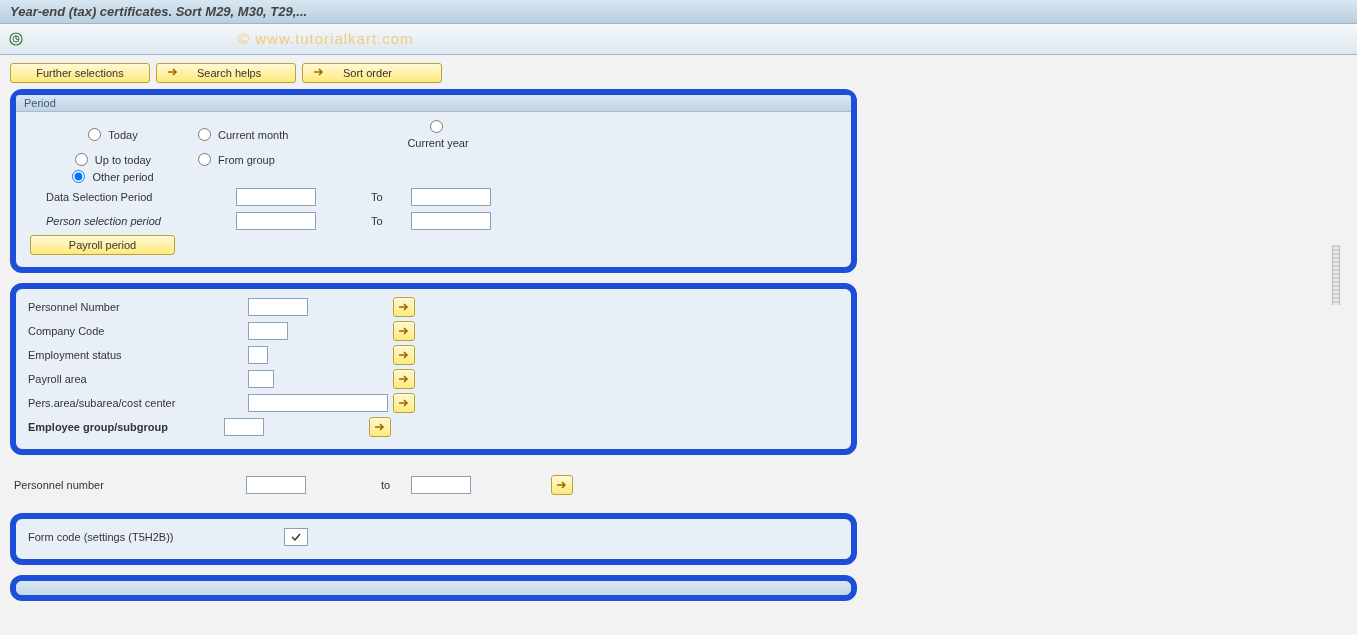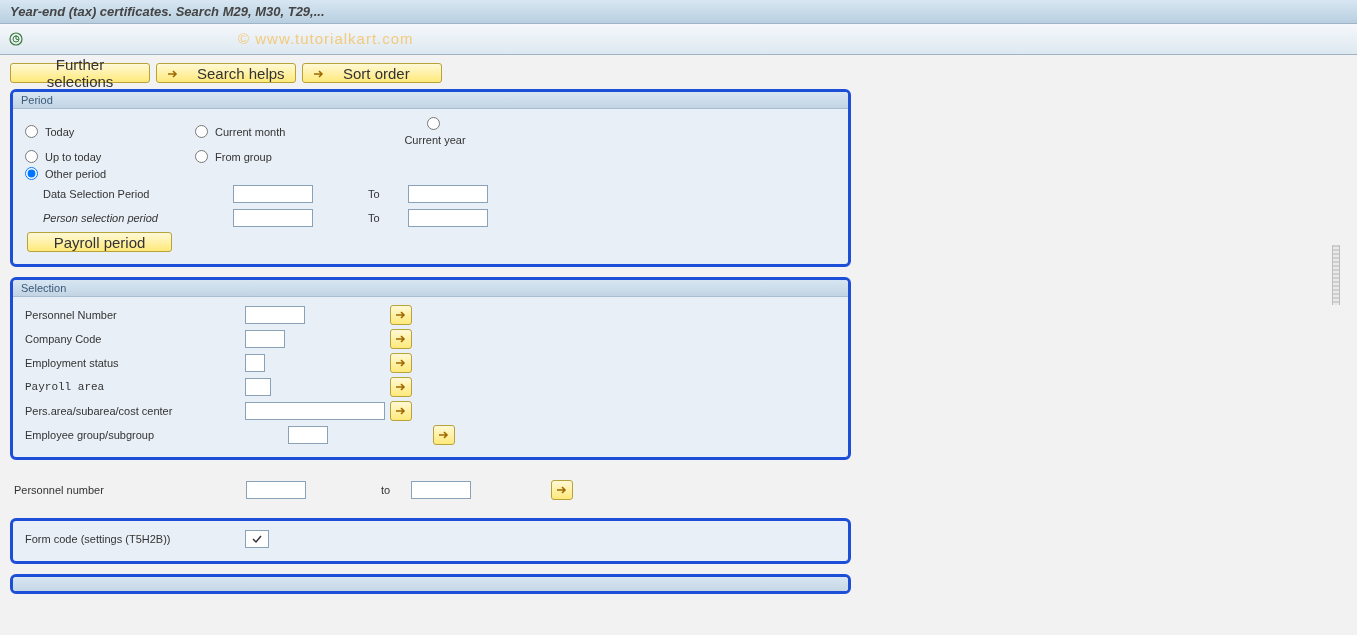--- a/index.html
+++ b/index.html
@@ -78,38 +78,38 @@
   .button-row {
     display: flex;
     gap: 6px;
     margin-bottom: 6px;
   }
   .sap-button {
     background: linear-gradient(to bottom, #fff9d6 0%, #ffe97a 100%);
     border: 1px solid #b8a23a;
     border-radius: 3px;
     padding: 2px 10px;
-    font-size: 15px;
+    font-size: 11px;
     color: #333;
     cursor: pointer;
     display: inline-flex;
     align-items: center;
     height: 20px;
     box-sizing: border-box;
   }
   .sap-button.wide {
     width: 140px;
     justify-content: center;
   }
   .sap-button .arrow-r {
     margin-right: 18px;
   }
   .group-box {
-    border: 3px solid #1d4ed8;
-    border-radius: 6px;
+    border: 6px solid #1d4ed8;
+    border-radius: 12px;
     background: #e8eff6;
     margin-bottom: 10px;
     width: 835px;
   }
   .group-header {
     background: linear-gradient(to bottom, #d8e6f2 0%, #c2d4e4 100%);
     border-bottom: 1px solid #a7bed1;
     padding: 2px 8px;
     font-size: 11px;
     color: #3a5a78;
@@ -120,21 +120,21 @@
   }
   .radio-row {
     display: flex;
     margin-bottom: 4px;
   }
   .radio-item {
     display: flex;
     align-items: center;
     gap: 4px;
   }
-  .radio-item.c1 { width: 170px; }
+  .radio-item.c1 { width: 170px; justify-content: center; }
   .radio-item.c2 { width: 165px; }
   .radio-item.c3 { width: 150px; flex-direction: column; }
   input[type="radio"] {
     margin:0 3px 0 0;
   }
   .field-row {
     display: flex;
     align-items: center;
     margin-bottom: 4px;
     height: 20px;
@@ -197,21 +197,21 @@
     height:60px;
     position:absolute;
     right: 17px;
     top: 0;
   }
 </style>
 </head>
 <body>
 
 <div class="title-bar">
-  <span>Year-end (tax) certificates. Search M29, M30, T29,...</span>
+  <span>Year-end (tax) certificates. Sort M29, M30, T29,...</span>
 </div>
 
 <div class="toolbar">
   <span class="exec-icon">
     <svg viewBox="0 0 16 16" width="16" height="16">
       <circle cx="8" cy="8" r="6" fill="none" stroke="#3a7a3a" stroke-width="1.2"></circle>
       <circle cx="8" cy="8" r="3" fill="none" stroke="#3a7a3a" stroke-width="1"></circle>
       <line x1="8" y1="8" x2="8" y2="4" stroke="#3a7a3a" stroke-width="1"></line>
       <line x1="8" y1="8" x2="11" y2="9" stroke="#3a7a3a" stroke-width="1"></line>
     </svg>
@@ -293,21 +293,20 @@
       </div>
       <div class="field-row">
         <button class="sap-button" style="width:145px; justify-content:center; margin-left:2px;">
           <span>Payroll period</span>
         </button>
       </div>
     </div>
   </div>
 
   <div class="group-box">
-    <div class="group-header">Selection</div>
     <div class="group-body">
       <div class="field-row">
         <span class="field-label" style="width:220px;">Personnel Number</span>
         <input class="text-input" style="width: 60px;" value="">
         <span style="width:85px;"></span>
         <span class="icon-button">
           <svg class="arrow-right-svg" viewBox="0 0 12 10">
                 <path d="M1 5 H9 M6 2 L9 5 L6 8" stroke="#a06a00" stroke-width="1.6" fill="none"></path>
               </svg>
         </span>
@@ -326,41 +325,41 @@
         <span class="field-label" style="width:220px;">Employment status</span>
         <input class="text-input" style="width: 20px;" value="">
         <span style="width:125px;"></span>
         <span class="icon-button">
           <svg class="arrow-right-svg" viewBox="0 0 12 10">
                 <path d="M1 5 H9 M6 2 L9 5 L6 8" stroke="#a06a00" stroke-width="1.6" fill="none"></path>
               </svg>
         </span>
       </div>
       <div class="field-row">
-        <span class="field-label" style="width:220px;font-family:Liberation Mono, monospace;">Payroll area</span>
+        <span class="field-label" style="width:220px;">Payroll area</span>
         <input class="text-input" style="width: 26px;" value="">
         <span style="width:119px;"></span>
         <span class="icon-button">
           <svg class="arrow-right-svg" viewBox="0 0 12 10">
                 <path d="M1 5 H9 M6 2 L9 5 L6 8" stroke="#a06a00" stroke-width="1.6" fill="none"></path>
               </svg>
         </span>
       </div>
       <div class="field-row">
         <span class="field-label" style="width:220px;">Pers.area/subarea/cost center</span>
         <input class="text-input" style="width: 140px;" value="">
         <span style="width:5px;"></span>
         <span class="icon-button">
           <svg class="arrow-right-svg" viewBox="0 0 12 10">
                 <path d="M1 5 H9 M6 2 L9 5 L6 8" stroke="#a06a00" stroke-width="1.6" fill="none"></path>
               </svg>
         </span>
       </div>
       <div class="field-row">
-        <span class="field-label" style="width:263px;">Employee group/subgroup</span>
+        <span class="field-label" style="width:196px;font-weight:bold;">Employee group/subgroup</span>
         <input class="text-input" style="width: 40px;" value="">
         <span style="width:105px;"></span>
         <span class="icon-button">
           <svg class="arrow-right-svg" viewBox="0 0 12 10">
                 <path d="M1 5 H9 M6 2 L9 5 L6 8" stroke="#a06a00" stroke-width="1.6" fill="none"></path>
               </svg>
         </span>
       </div>
     </div>
   </div>
@@ -374,21 +373,21 @@
     <span class="icon-button">
       <svg class="arrow-right-svg" viewBox="0 0 12 10">
             <path d="M1 5 H9 M6 2 L9 5 L6 8" stroke="#a06a00" stroke-width="1.6" fill="none"></path>
           </svg>
     </span>
   </div>
 
   <div class="group-box">
     <div class="group-body">
       <div class="field-row">
-        <span class="field-label" style="width:220px;">Form code (settings (T5H2B))</span>
+        <span class="field-label" style="width:256px;">Form code (settings (T5H2B))</span>
         <span class="checkbox-box">
           <svg width="12" height="12" viewBox="0 0 12 12">
                 <path d="M2 6 L5 9 L10 3" stroke="#333" stroke-width="1.5" fill="none"></path>
               </svg>
         </span>
       </div>
     </div>
   </div>
 
   <div class="group-box" style="height:14px; overflow:hidden;">

